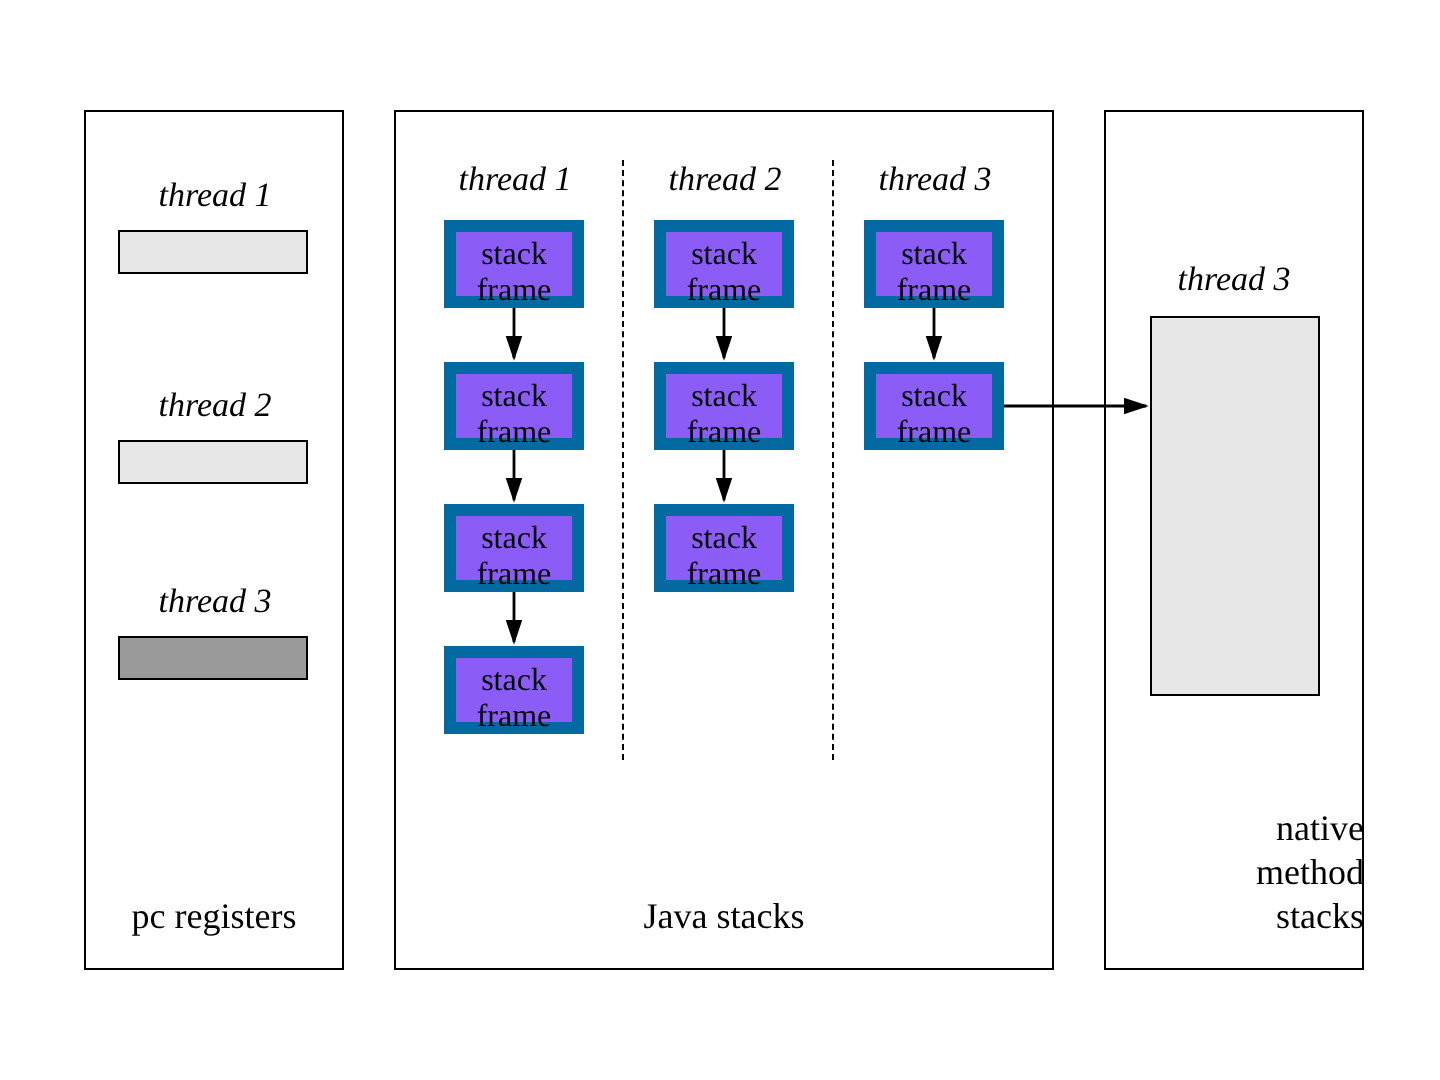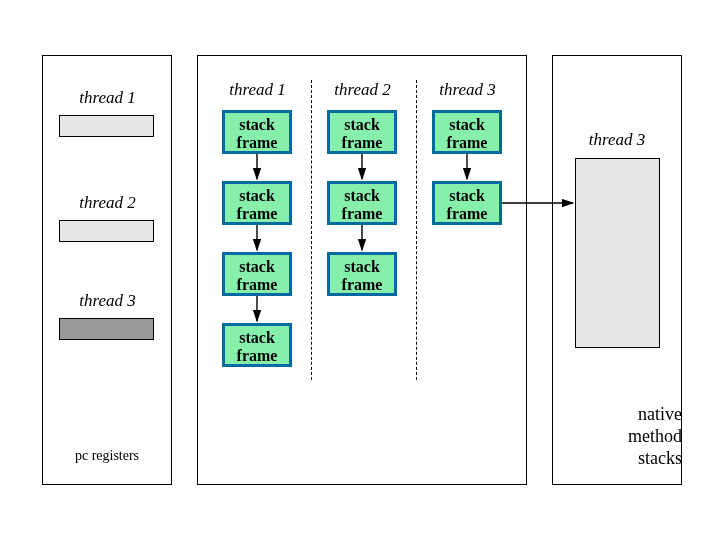--- a/index.html
+++ b/index.html
@@ -28,31 +28,30 @@
   }
   .reg-box {
     position: absolute;
     border: 1px solid #000;
     box-sizing: border-box;
     height: 22px;
     width: 95px;
   }
   .frame-box {
     position: absolute;
-    border: 3px solid #0369a1;
-    background: #86efac;
+    border: 6px solid #0369a1;
+    background: #8b5cf6;
     box-sizing: border-box;
     width: 70px;
     height: 44px;
     text-align: center;
     font-family: "Times New Roman", Times, serif;
     font-size: 16px;
     line-height: 18px;
     padding-top: 3px;
-    font-weight: bold;
   }
   .native-box {
     position: absolute;
     border: 1px solid #000;
     background: #e6e6e6;
     box-sizing: border-box;
   }
   .dash-sep {
     position: absolute;
     border-left: 1.5px dashed #000;
@@ -74,21 +73,21 @@
 
   <div class="center-text italic" style="left:55px; top:88px; width:105px;">thread 1</div>
   <div class="reg-box" style="left:59px; top:115px; background:#e6e6e6;"></div>
 
   <div class="center-text italic" style="left:55px; top:193px; width:105px;">thread 2</div>
   <div class="reg-box" style="left:59px; top:220px; background:#e6e6e6;"></div>
 
   <div class="center-text italic" style="left:55px; top:291px; width:105px;">thread 3</div>
   <div class="reg-box" style="left:59px; top:318px; background:#9a9a9a;"></div>
 
-  <div class="center-text" style="left:42px; top:448px; width:130px; font-size:14px;text-align:center;">pc registers</div>
+  <div class="center-text" style="left:42px; top:448px; width:130px; font-size:18px;text-align:center;">pc registers</div>
 
   <div class="panel" style="left:197px; top:55px; width:330px; height:430px;"></div>
 
   <div class="center-text italic" style="left:210px; top:80px; width:95px;">thread 1</div>
   <div class="center-text italic" style="left:315px; top:80px; width:95px;">thread 2</div>
   <div class="center-text italic" style="left:420px; top:80px; width:95px;">thread 3</div>
 
   <div class="dash-sep" style="left:311px; top:80px;"></div>
   <div class="dash-sep" style="left:416px; top:80px;"></div>
 
@@ -106,20 +105,21 @@
   <div class="frame-box" style="left:327px; top:181px;"><span style="white-space: pre;">stack
 frame</span></div>
   <div class="frame-box" style="left:327px; top:252px;"><span style="white-space: pre;">stack
 frame</span></div>
 
   <div class="frame-box" style="left:432px; top:110px;"><span style="white-space: pre;">stack
 frame</span></div>
   <div class="frame-box" style="left:432px; top:181px;"><span style="white-space: pre;">stack
 frame</span></div>
 
+  <div class="center-text" style="left:197px; top:448px; width:330px; font-size:18px;">Java stacks</div>
 
   <div class="panel" style="left:552px; top:55px; width:130px; height:430px;"></div>
 
   <div class="center-text italic" style="left:562px; top:130px; width:110px;">thread 3</div>
   <div class="native-box" style="left:575px; top:158px; width:85px; height:190px;"></div>
 
   <div class="center-text" style="left:552px; top:403px; width:130px; font-size:18px; line-height:22px; white-space:pre;text-align:right;">native
 method
 stacks</div>
 

